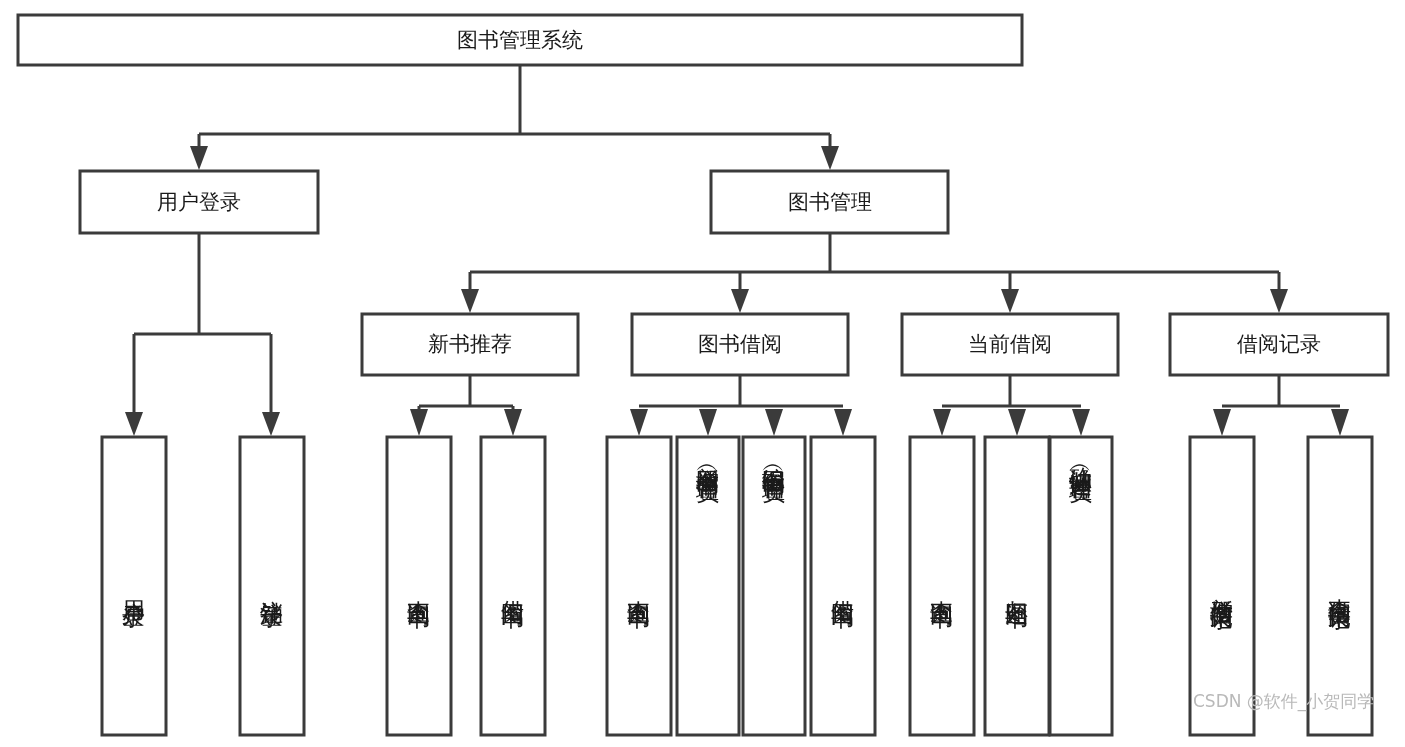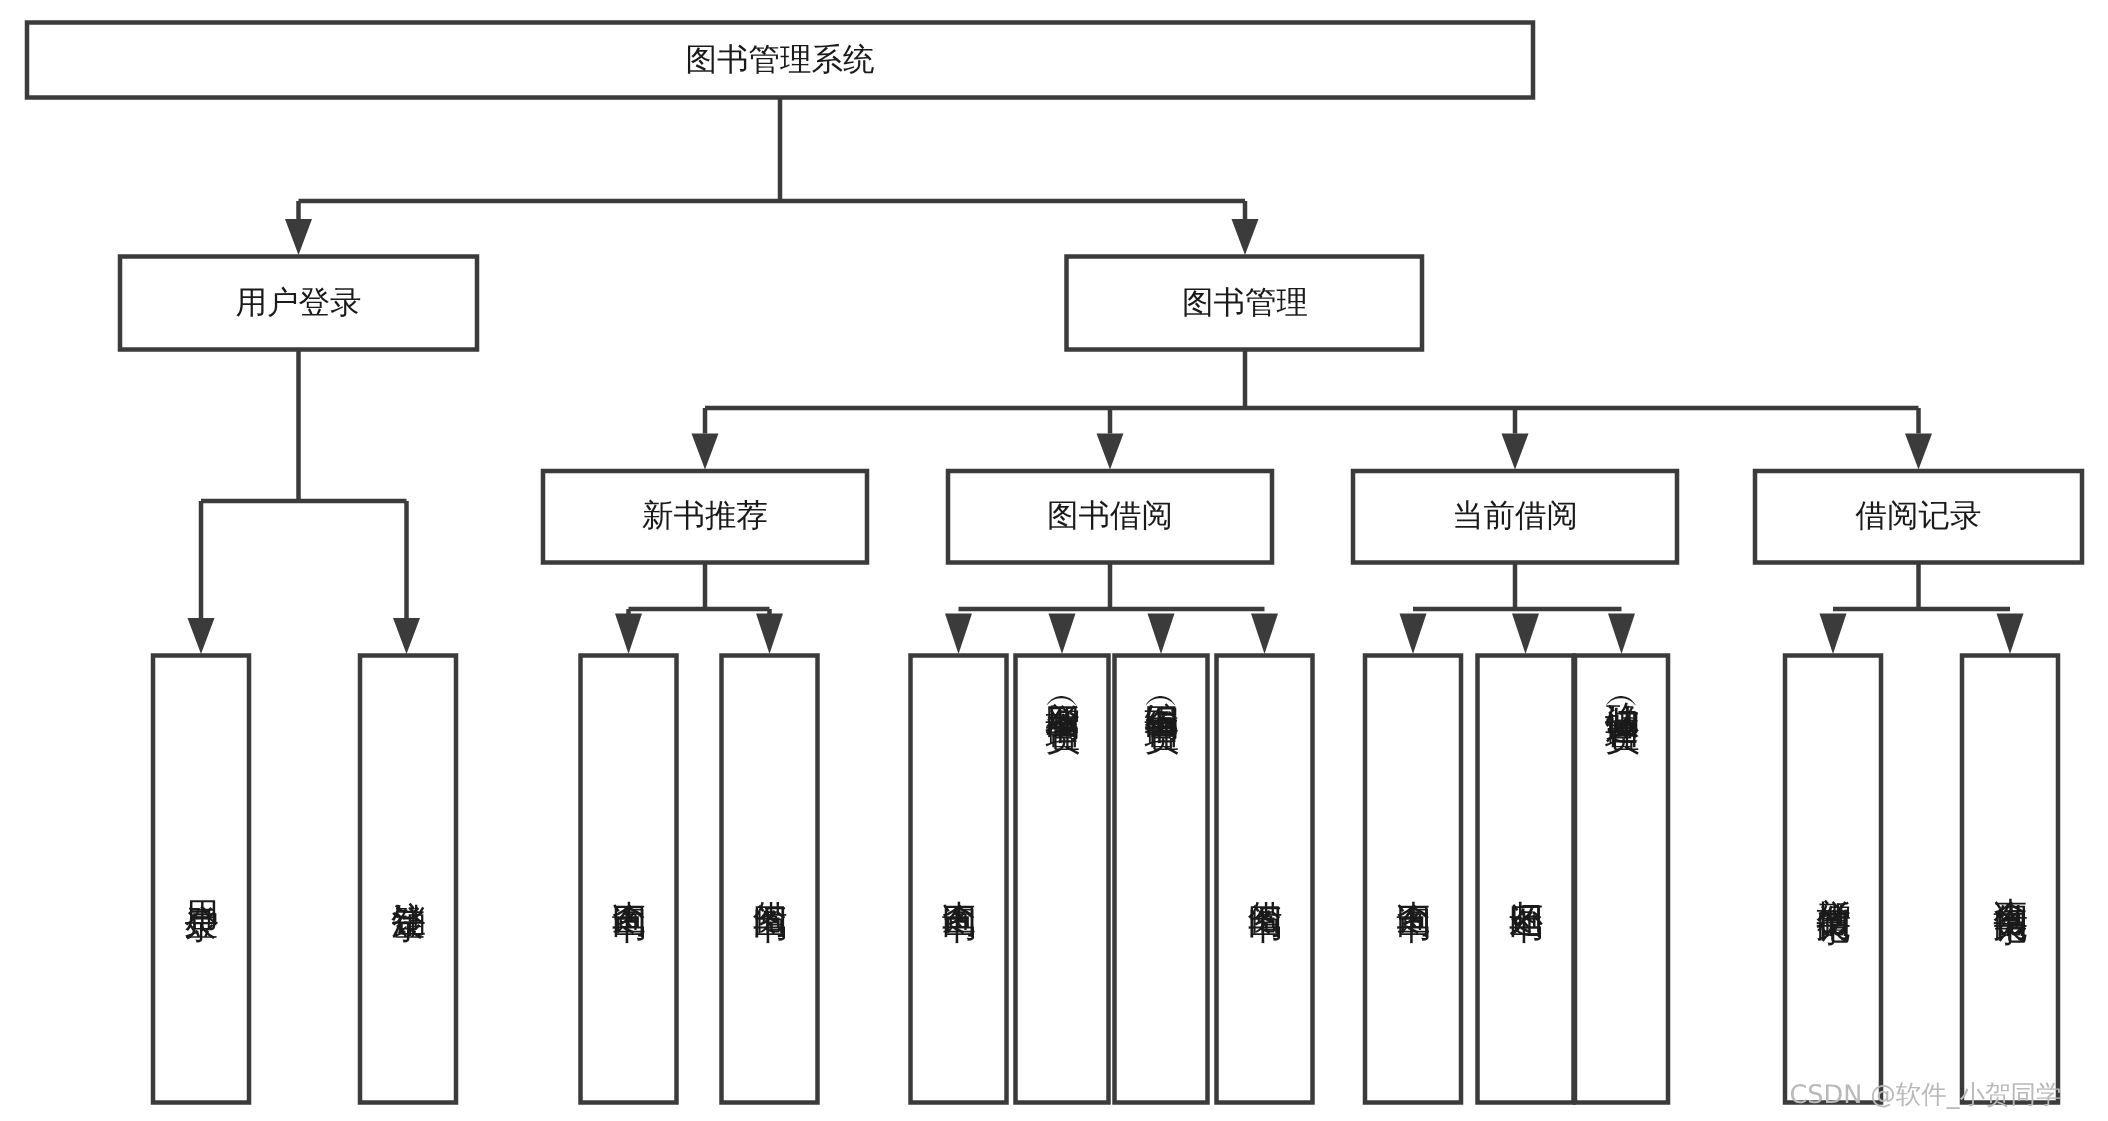--- a/index.html
+++ b/index.html
@@ -215,15 +215,15 @@
   <div class="leaf-label" style="left:910px; top:437px; width:64px; height:298px;">查询图书</div>
 
   <div class="leaf-label" style="left:985px; top:437px; width:64px; height:298px;">归还图书</div>
 
   <div class="leaf-label" style="left:1050px; top:437px; width:62px; height:298px; justify-content:flex-start; padding-top:12px; box-sizing:border-box;">确认归还（管理员）</div>
 
   <div class="leaf-label" style="left:1190px; top:437px; width:64px; height:298px;">新增借阅记录</div>
 
   <div class="leaf-label" style="left:1308px; top:437px; width:64px; height:298px;">查询借阅记录</div>
 
-  <div class="watermark" style="left:1193px; top:718px;">CSDN @软件_小贺同学</div>
+  <div class="watermark" style="left:1193px; top:690px;">CSDN @软件_小贺同学</div>
 
 </div>
 
 </body></html>

